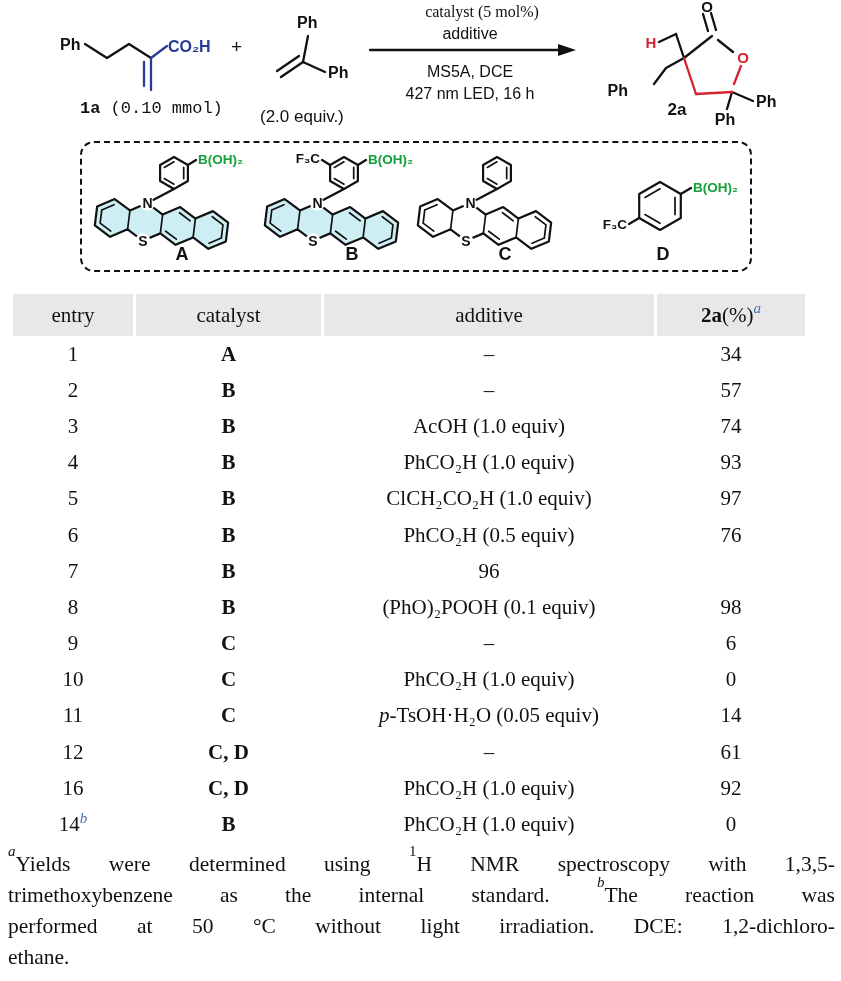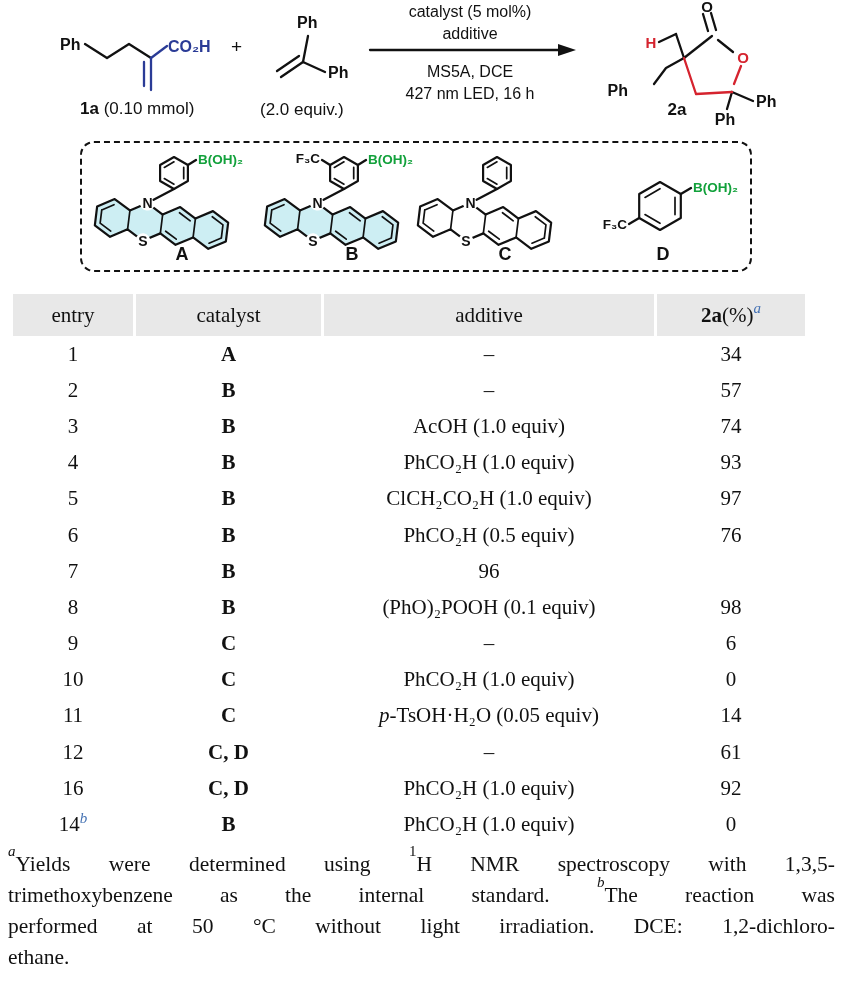--- a/index.html
+++ b/index.html
@@ -52,37 +52,37 @@
 <div class="abs" style="left:0;top:0;width:841px;height:290px;">
 
   <svg class="abs" style="left:52px;top:12px;" width="180" height="95" viewBox="0 0 180 95">
     <text class="tink" x="8" y="38" font-size="16">Ph</text>
     <polyline class="bond" points="33,32 55,46 77,32 99,46"></polyline>
     <line class="bond bblue" x1="99" y1="46" x2="115" y2="34"></line>
     <line class="bond bblue" x1="99" y1="46" x2="99" y2="78"></line>
     <line class="bond bblue" x1="92" y1="50" x2="92" y2="74"></line>
     <text class="tblue" x="116" y="40" font-size="16">CO₂H</text>
   </svg>
-  <div class="abs sans molname" style="left:80px;top:99px;">
+  <div class="abs sans molname" style="left:80px;top:99px;font-family:Liberation Mono, monospace;">
     <b>1a</b><span> (0.10 mmol)</span>
   </div>
 
   <div class="abs sans" style="left:231px;top:36px;font-size:19px;">+</div>
 
   <svg class="abs" style="left:256px;top:8px;" width="100" height="92" viewBox="0 0 100 92">
     <text class="tink" x="41" y="20" font-size="16">Ph</text>
     <line class="bond" x1="47" y1="54" x2="52" y2="28"></line>
     <line class="bond" x1="47" y1="54" x2="69" y2="64"></line>
     <line class="bond" x1="47" y1="54" x2="25" y2="69"></line>
     <line class="bond" x1="43" y1="48" x2="21" y2="63"></line>
     <text class="tink" x="72" y="70" font-size="16">Ph</text>
   </svg>
-  <div class="abs sans molname" style="left:260px;top:100px;">(2.0 equiv.)</div>
-
-  <div class="abs sans cond" style="left:360px;top:2px;">catalyst (5 mol%)</div>
+  <div class="abs sans molname" style="left:260px;top:107px;">(2.0 equiv.)</div>
+
+  <div class="abs sans cond" style="left:372px;top:2px;font-family:Liberation Serif, serif;">catalyst (5 mol%)</div>
   <div class="abs sans cond" style="left:360px;top:24px;">additive</div>
   <svg class="abs" style="left:368px;top:42px;" width="212" height="16" viewBox="0 0 212 16">
     <line class="bond" x1="2" y1="8" x2="192" y2="8"></line>
     <polygon fill="var(--ink)" points="190,2 208,8 190,14"></polygon>
   </svg>
   <div class="abs sans cond" style="left:360px;top:62px;">MS5A, DCE</div>
   <div class="abs sans cond" style="left:360px;top:84px;">427 nm LED, 16 h</div>
 
   <svg class="abs" style="left:592px;top:0;" width="200" height="128" viewBox="0 0 200 128">
 

